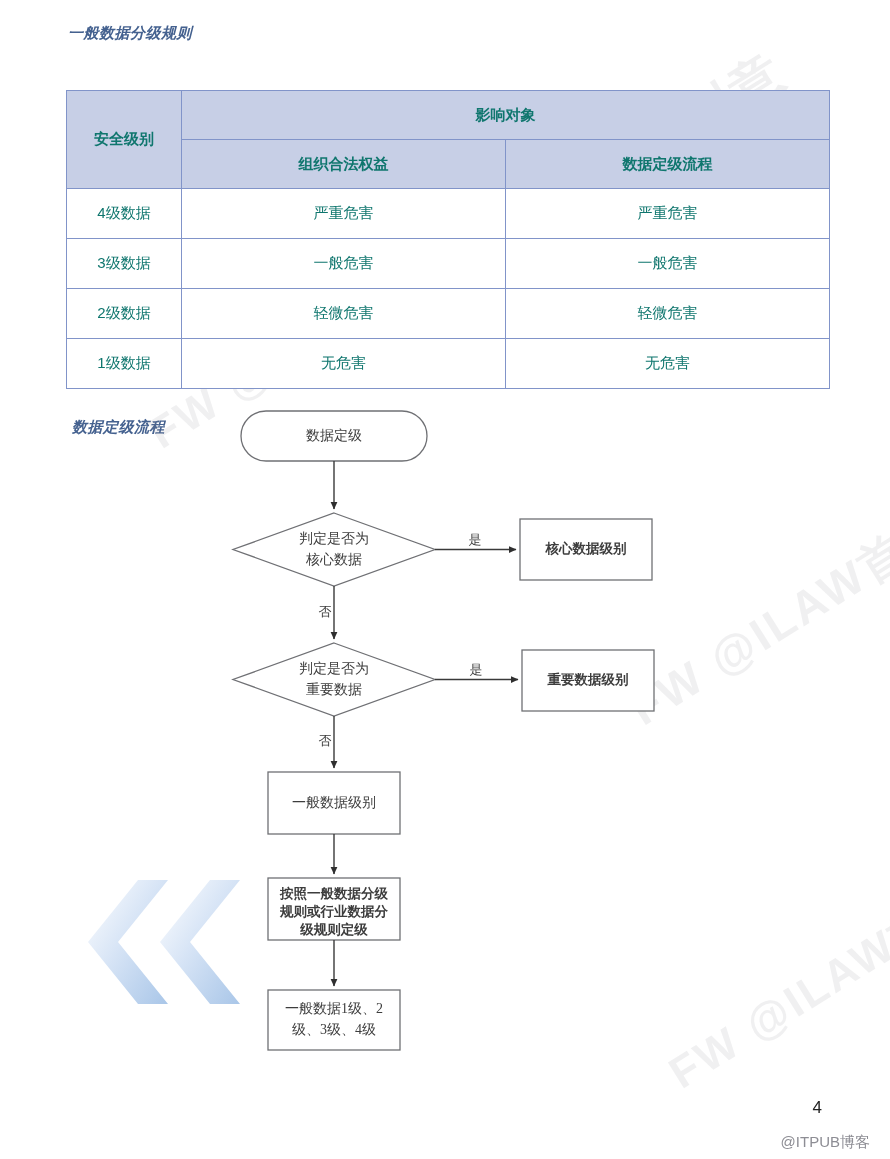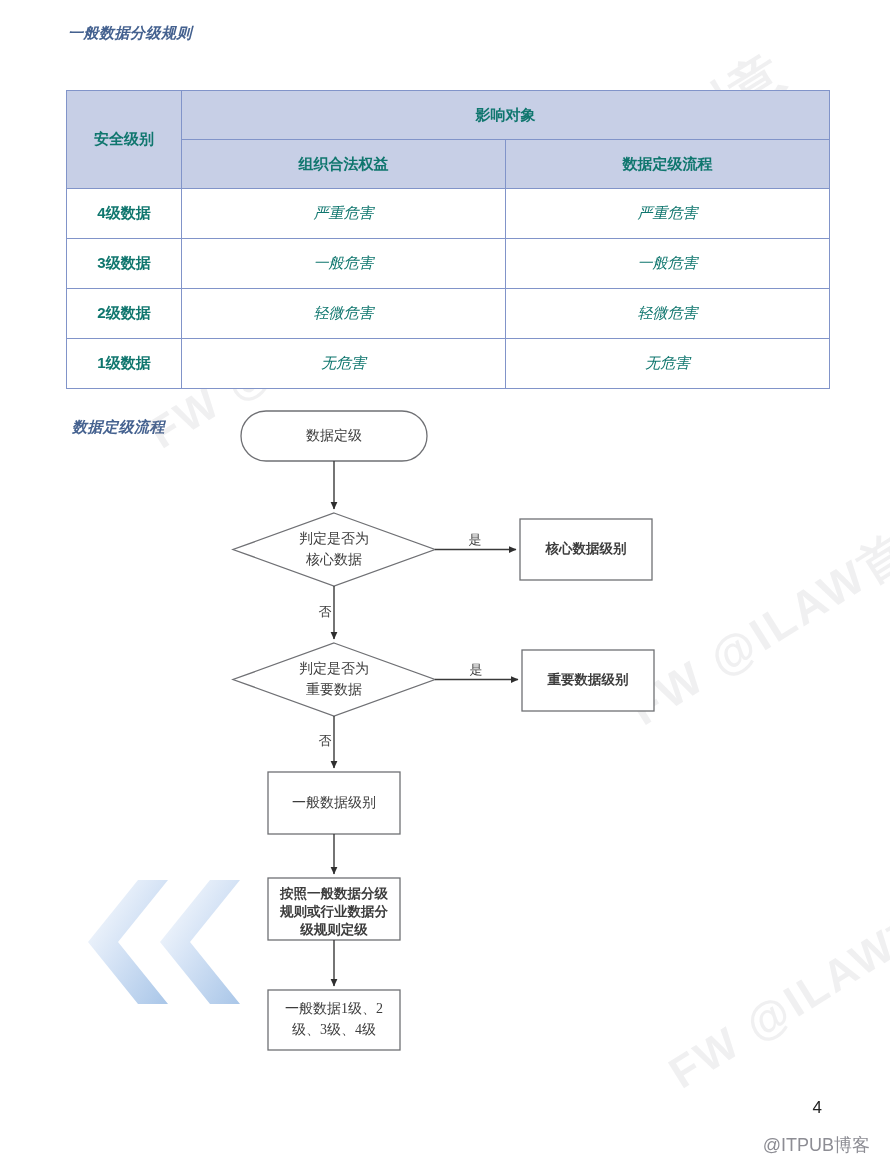--- a/index.html
+++ b/index.html
@@ -57,22 +57,22 @@
     font-size: 15px;
     color: #0f766e;
     padding: 0;
   }
   .cls-table .head {
     background: #c7cfe6;
     font-weight: bold;
   }
   .cls-table .head-span  { height: 48px; }
   .cls-table .head-sub   { height: 48px; }
-  .cls-table .level-cell { height: 49px; font-weight: bold; }
-  .cls-table .body-cell  { height: 49px; background: #ffffff; font-style: italic; }
+  .cls-table .level-cell { height: 49px; font-weight: normal; }
+  .cls-table .body-cell  { height: 49px; background: #ffffff; }
   .cls-table .c-level    { width: 114px; }
   .cls-table .c-person   { width: 324px; }
   .cls-table .c-org      { width: 326px; }
 
   
   .watermark {
     position: absolute;
     pointer-events: none;
     color: rgba(140, 140, 150, 0.13);
     font-size: 52px;
@@ -127,21 +127,21 @@
     right: 68px;
     top: 1098px;
     font-size: 17px;
     color: #222;
     z-index: 4;
   }
   #site-watermark {
     position: absolute;
     right: 20px;
     top: 1133px;
-    font-size: 18px;
+    font-size: 15px;
     color: #8d8d94;
     z-index: 4;
   }
 </style>
 </head>
 <body>
 
 <svg class="chevrons" viewBox="0 0 200 140">
   <defs>
     <linearGradient id="chevGrad" x1="0" y1="0" x2="1" y2="1">

